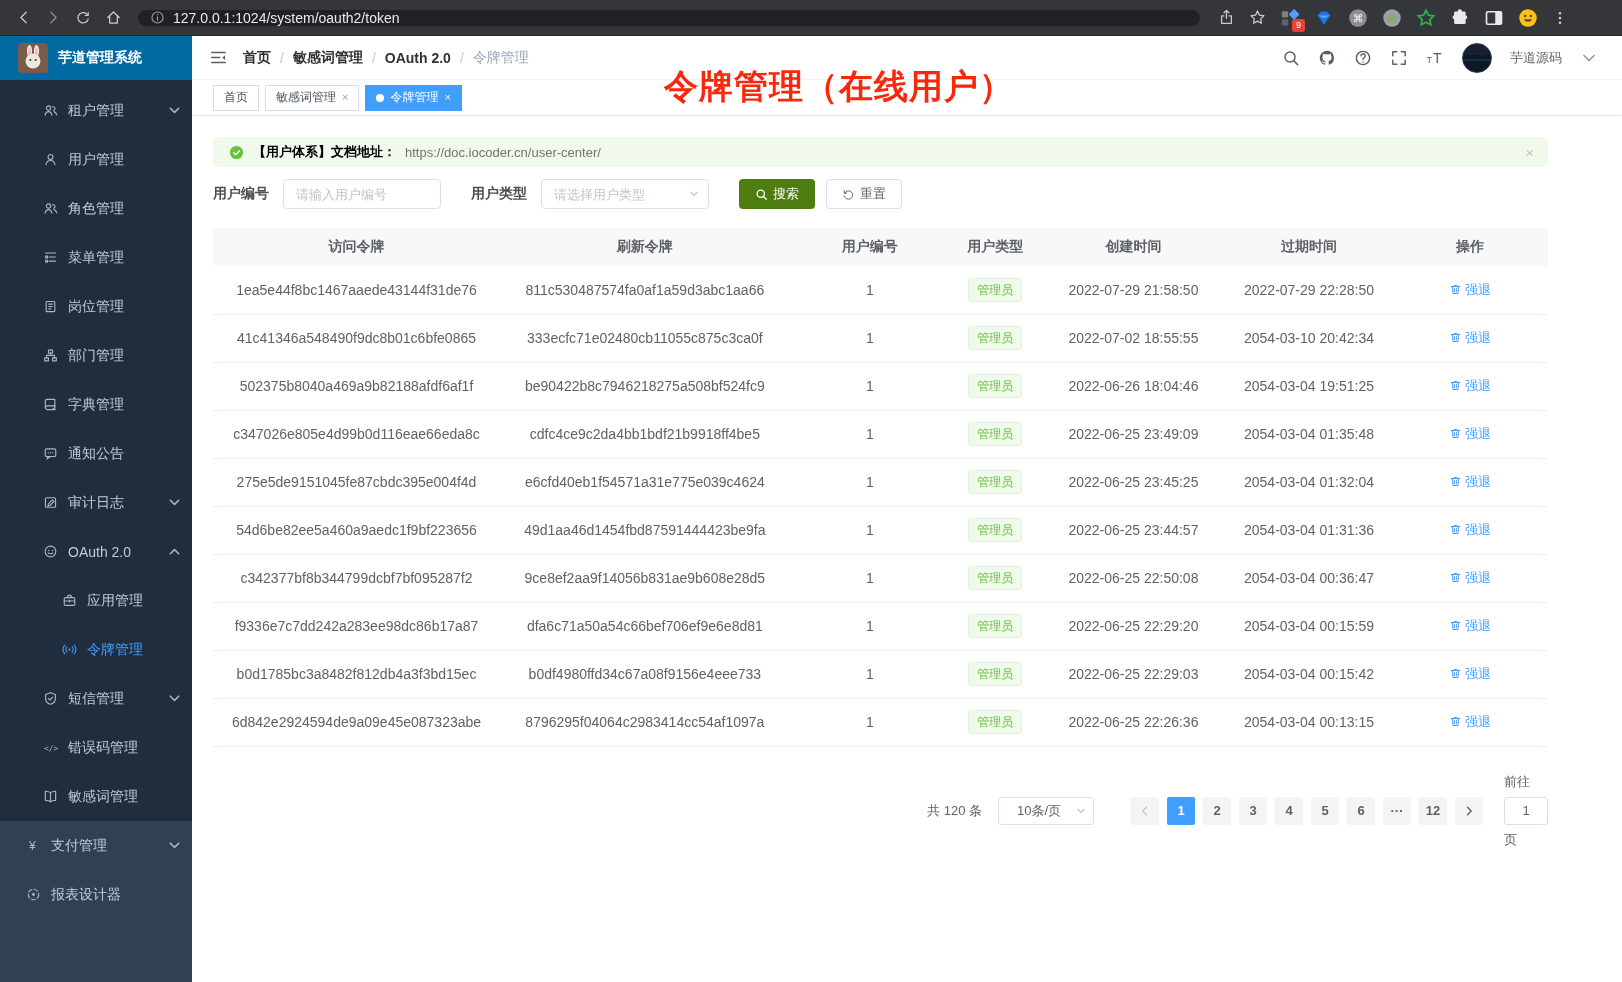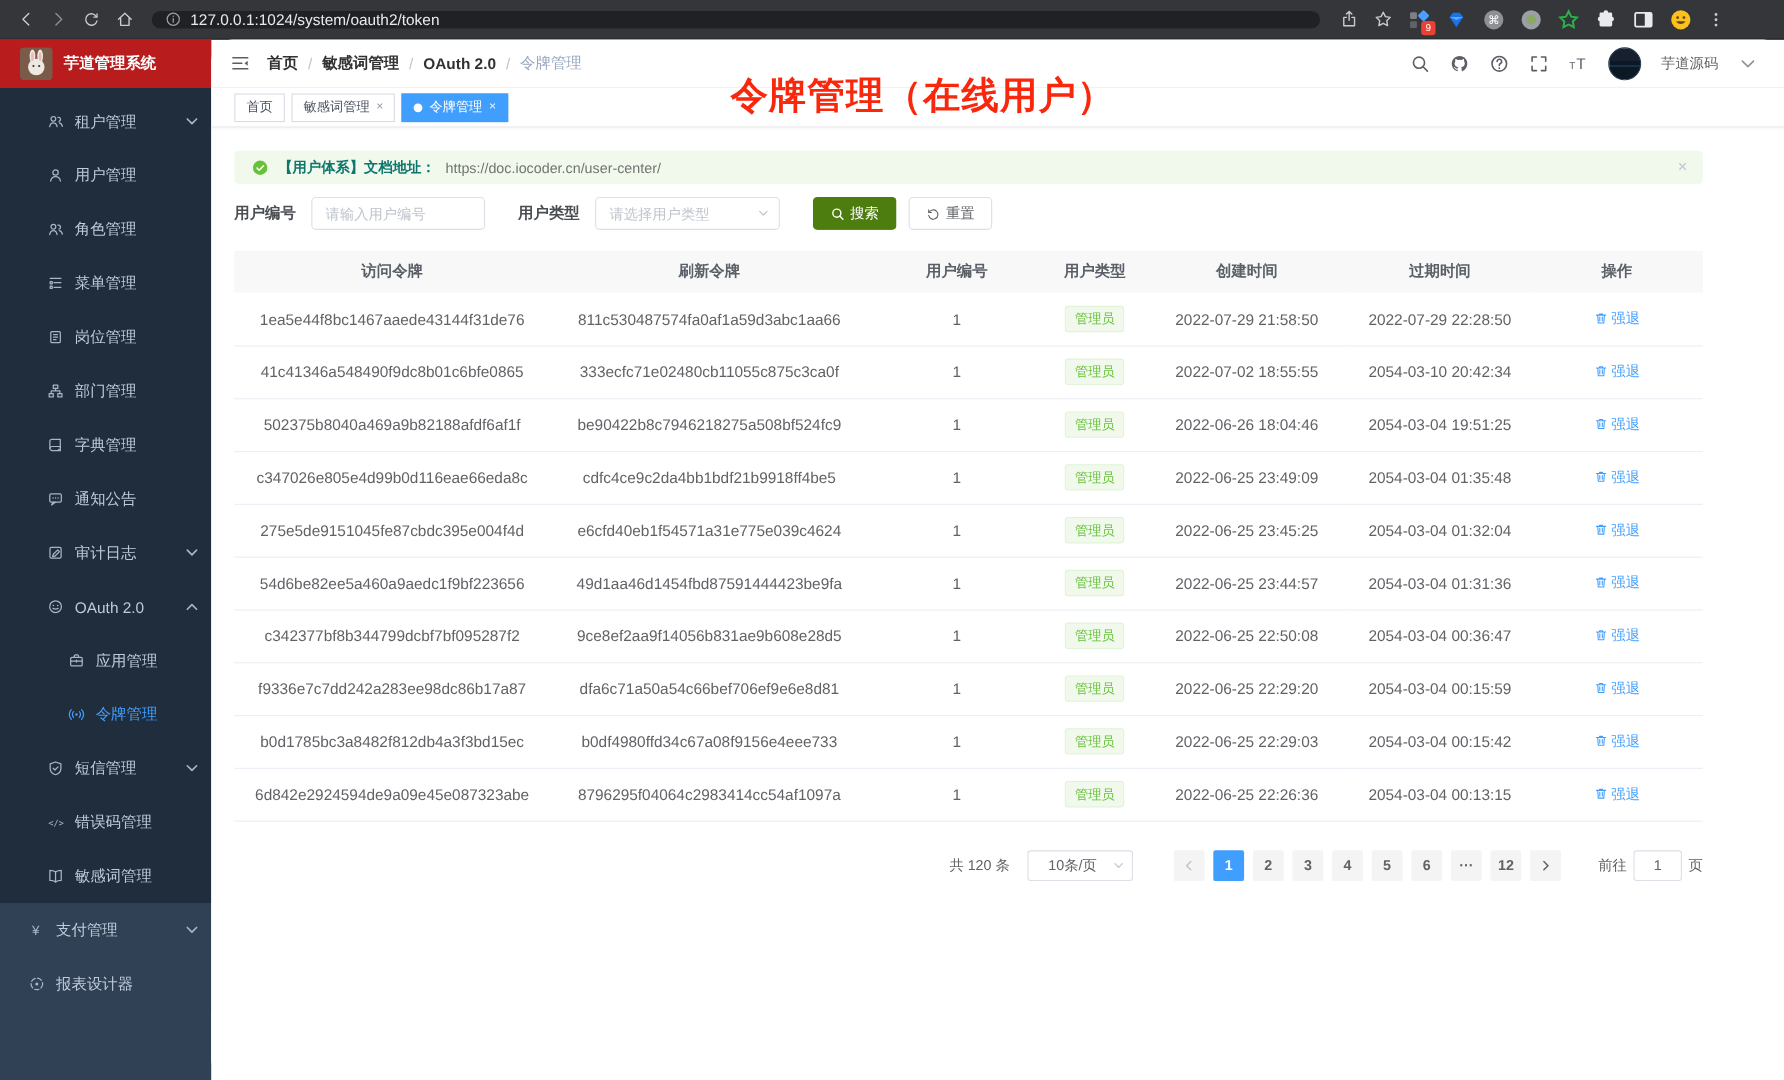--- a/index.html
+++ b/index.html
@@ -18,34 +18,34 @@
   .url-pill .icn { width:15px; height:15px; color:#9aa0a6; }
   .url-text { font-size:14px; color:#e8eaed; }
   .b-right { display:flex; align-items:center; gap:14px; margin-left:14px; color:#c9cbce; }
   .b-right .icn { width:17px; height:17px; }
   .ext { position:relative; width:20px; height:20px; display:flex; align-items:center; justify-content:center; }
   .ext-badge { position:absolute; right:-5px; bottom:-4px; min-width:13px; height:13px; background:#e94235; color:#fff; font-size:9px; border-radius:3px; display:flex; align-items:center; justify-content:center; padding:0 2px; }
 
   
   .app { display:flex; height:946px; }
   .sidebar { width:192px; background:#304156; display:flex; flex-direction:column; flex:0 0 auto; }
-  .logo-bar { height:44px; display:flex; align-items:center; padding-left:18px; gap:10px; background:#b91c1c; }
+  .logo-bar { height:44px; display:flex; align-items:center; padding-left:18px; gap:10px; background:#0369a1; }
   .logo-img { width:30px; height:30px; border-radius:4px; overflow:hidden; display:block; }
   .logo-title { color:#fff; font-size:14px; font-weight:700; }
   .submenu-block { background:#1f2d3d; padding-top:6px; }
   .menu-item { display:flex; align-items:center; height:49px; color:#bfcbd9; font-size:14px; cursor:pointer; }
   .menu-item .icn { width:15px; height:15px; margin-right:10px; color:#aab6c5; }
   .menu-item.level2 { padding-left:43px; background:#1f2d3d; }
   .menu-item.level3 { padding-left:62px; background:#1f2d3d; }
   .menu-item.level1 { padding-left:26px; background:#304156; }
   .menu-item.active, .menu-item.active .icn { color:#409eff; }
   .mi-arrow { margin-left:auto; margin-right:20px; width:11px; height:11px; color:#8794a3; }
 
   
-  .main { flex:1; display:flex; flex-direction:column; background:#fff; min-width:0;border-radius:19px; }
+  .main { flex:1; display:flex; flex-direction:column; background:#fff; min-width:0; }
   .app-header { height:44px; display:flex; align-items:center; padding:0 24px 0 17px; border-bottom:1px solid #f2f2f2; }
   .hamburger { width:19px; height:19px; color:#5a5e66; cursor:pointer; }
   .breadcrumb { display:flex; align-items:center; gap:9px; margin-left:15px; font-size:14px; }
   .bc-item { color:#303133; font-weight:700; cursor:pointer; }
   .bc-item.last { color:#97a8be; font-weight:400; cursor:default; }
   .bc-sep { color:#c0c4cc; font-weight:400; }
   .header-right { margin-left:auto; display:flex; align-items:center; gap:18px; color:#5a5e66; }
   .header-right .icn { width:18px; height:18px; cursor:pointer; }
   .avatar { width:30px; height:30px; border-radius:50%; background:radial-gradient(circle at 35% 35%, #1d2b3a, #0b1420); border:1px solid #2a3a4d; cursor:pointer;
             background-image:linear-gradient(180deg,#16202e 0 40%,#0d1825 40% 55%,#14304a 55% 62%,#0d1825 62%); }
@@ -57,21 +57,21 @@
   .tab { height:26px; display:flex; align-items:center; padding:0 10px; border:1px solid #d8dce5; background:#fff; color:#495060; font-size:12px; cursor:pointer; gap:6px; }
   .tab .dot { width:8px; height:8px; border-radius:50%; background:#fff; }
   .tab .tab-close { font-size:11px; color:#9aa0ab; line-height:1; cursor:pointer; }
   .tab.active { background:#409eff; border-color:#409eff; color:#fff; }
   .tab.active .tab-close { color:#eaf4ff; }
 
   
   .content { padding:21px 74px 0 21px; position:relative; }
   .alert { position:relative; height:30px; background:#f0f9eb; border-radius:4px; display:flex; align-items:center; padding:0 16px; gap:9px; font-size:13px; }
   .alert .icn { width:15px; height:15px; }
-  .alert-prefix { color:#0f766e; font-weight:700; }
+  .alert-prefix { color:#000000; font-weight:700; }
   .alert-link { color:#737373; text-decoration:none; cursor:pointer; }
   .alert-close { position:absolute; right:14px; top:50%; transform:translateY(-50%); color:#c0c4cc; font-size:15px; cursor:pointer; line-height:1; }
 
   .filters { display:flex; align-items:center; margin-top:12px; }
   .f-label { font-size:14px; font-weight:700; color:#4a4d52; margin-right:14px; }
   .f-input { width:158px; height:30px; border:1px solid #dcdfe6; border-radius:4px; padding:0 12px; font-size:13px; color:#606266; outline:none; font-family:inherit; }
   .f-input::placeholder { color:#bfc4cc; }
   .f-sel-wrap { position:relative; margin-right:30px; }
   .f-sel-wrap .f-input { width:168px; padding-right:28px; }
   .sel-caret { position:absolute; right:9px; top:9px; width:12px; height:12px; color:#c0c4cc; pointer-events:none; }
@@ -90,21 +90,21 @@
 
   .pager { display:flex; align-items:center; justify-content:flex-end; margin-top:26px; font-size:13px; color:#606266; }
   .pg-total { margin-right:16px; }
   .pg-size { position:relative; margin-right:29px; }
   .pg-size input { width:96px; height:28px; border:1px solid #dcdfe6; border-radius:3px; text-align:center; font-size:13px; color:#606266; outline:none; font-family:inherit; padding-right:14px; }
   .pg-size .sel-caret { top:8px; right:7px; }
   .pg-btn { min-width:28px; height:28px; background:#f4f4f5; border-radius:2px; display:inline-flex; align-items:center; justify-content:center; margin-left:8px; cursor:pointer; font-weight:700; color:#606266; padding:0 4px; }
   .pg-btn .icn { width:12px; height:12px; }
   .pg-btn.disabled { color:#c0c4cc; cursor:default; }
   .pg-btn.active { background:#409eff; color:#fff; }
-  .pg-goto { margin-left:34px; display:inline-flex; align-items:center; gap:6px; }
+  .pg-goto { margin-left:21px; display:inline-flex; align-items:flex-start; gap:6px;flex-direction:column; }
   .pg-goto input { width:44px; height:28px; border:1px solid #dcdfe6; border-radius:3px; text-align:center; font-size:13px; color:#606266; outline:none; font-family:inherit; }
 
   .annotation { position:absolute; left:664px; top:64px; font-size:34px; font-weight:600; letter-spacing:1px; z-index:50; white-space:nowrap; }
 </style>
 </head>
 <body>
 
 <div class="screen">
 
   <div class="browser-bar">

